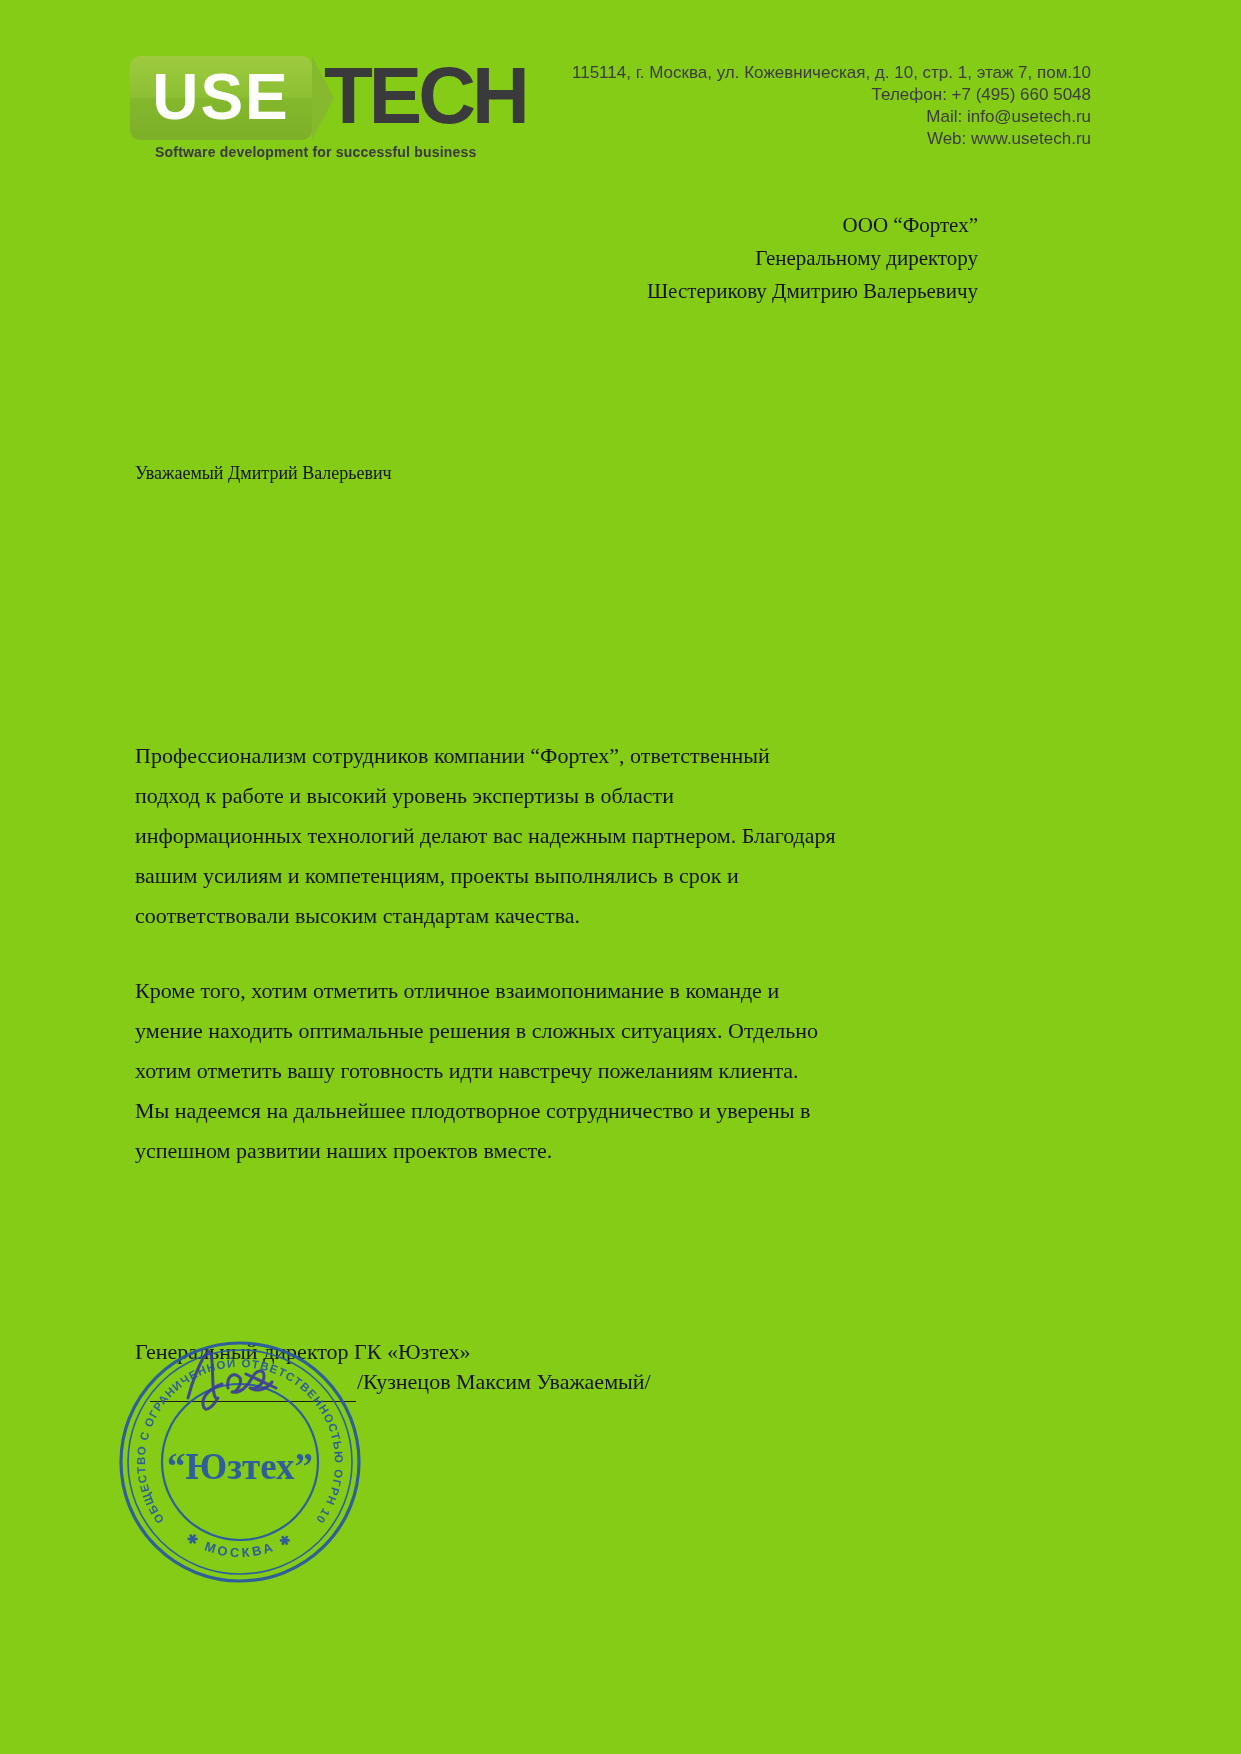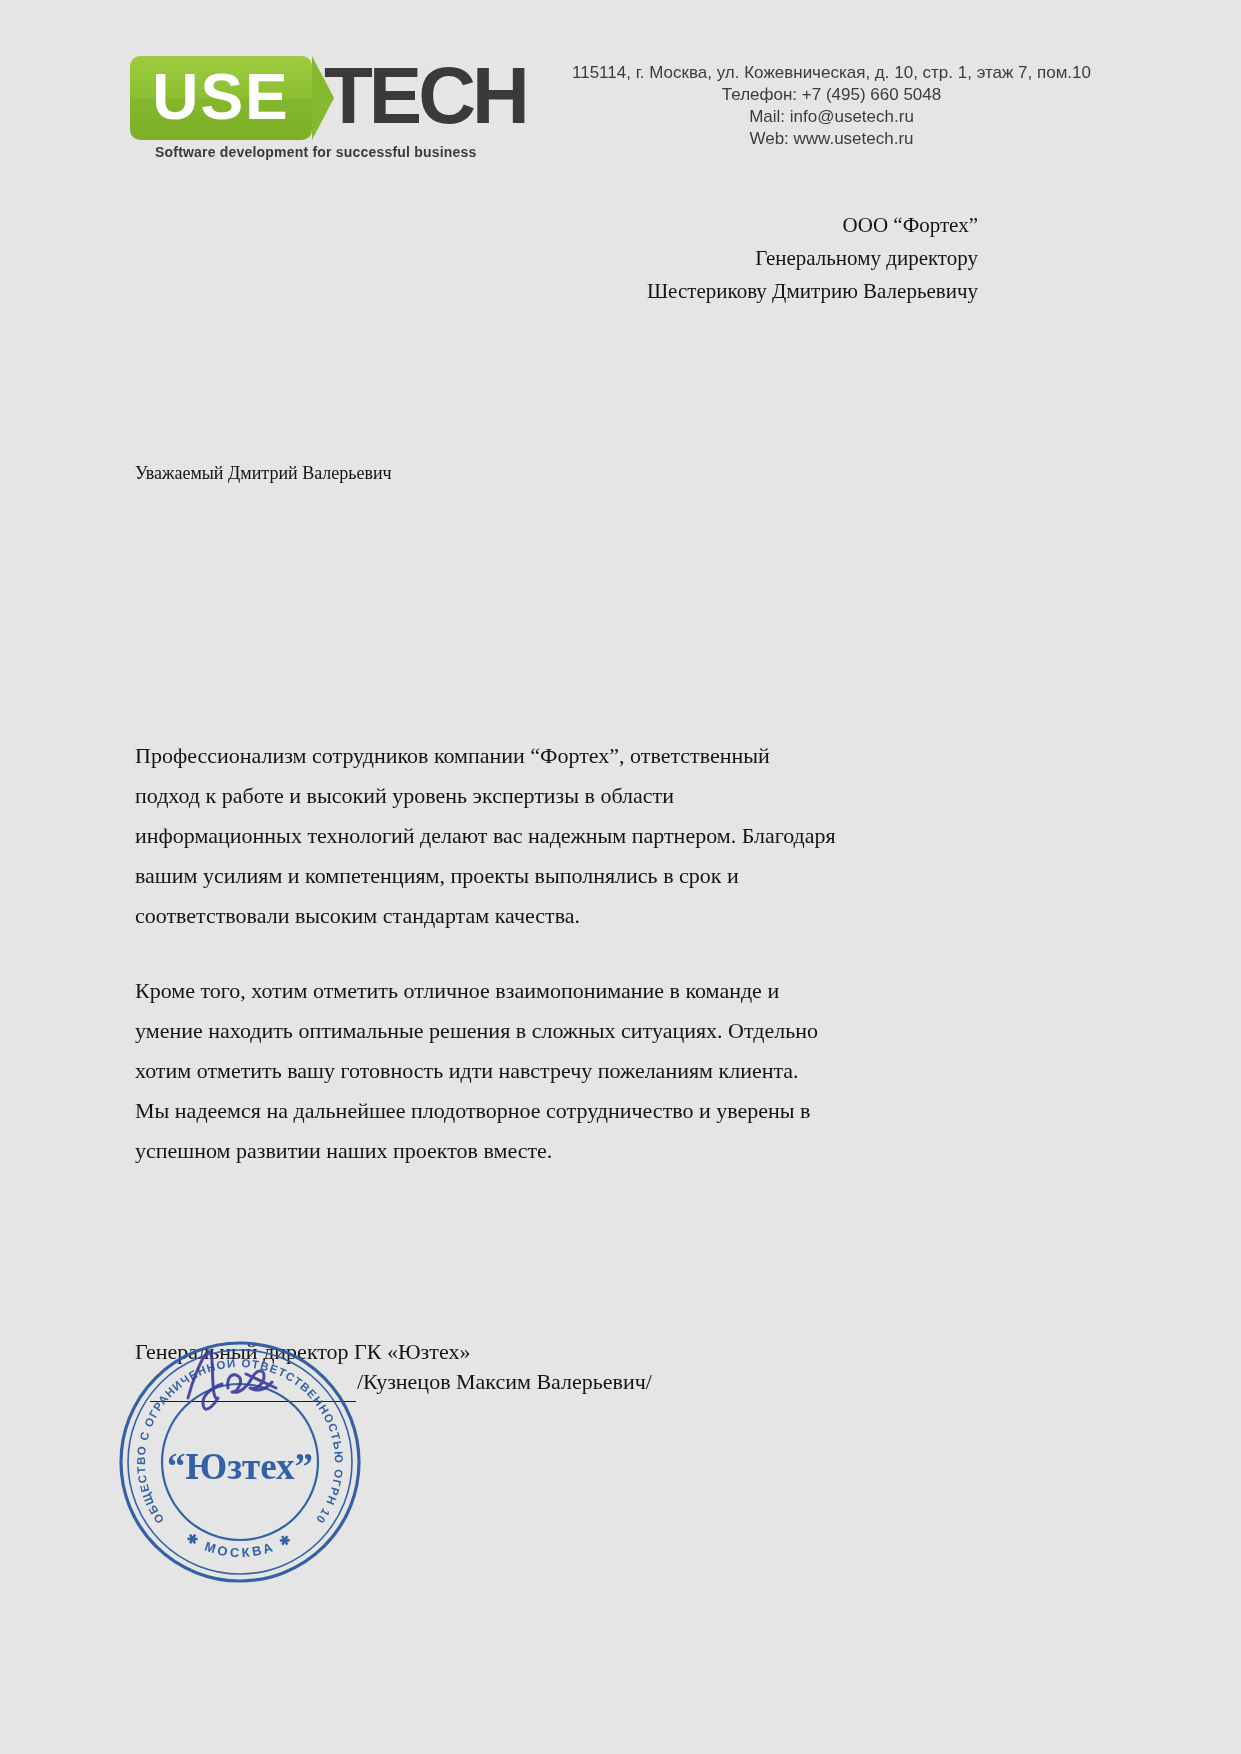--- a/index.html
+++ b/index.html
@@ -1,20 +1,20 @@
 <!DOCTYPE html>
 <html><head>
 <meta charset="utf-8">
 <style>
   html,body{margin:0;padding:0;background:#888;}
   .page{
     position:relative;
     width:1241px;height:1754px;
     margin:0 auto;
-    background:#e5e5e5;
+    background:#84cc16;
     font-family:"Liberation Serif",serif;
     color:#141414;
     overflow:hidden;
   }
   
   .logo{position:absolute;left:130px;top:56px;display:flex;align-items:center;}
   .logo-use{
     position:relative;width:182px;height:84px;border-radius:10px;
     background:linear-gradient(180deg,#9ecb40 0%,#8dc033 48%,#83b72c 52%,#7db028 100%);
     display:flex;align-items:center;justify-content:center;
@@ -33,21 +33,21 @@
     font-family:"Liberation Sans",sans-serif;font-weight:bold;
     font-size:80px;color:#3a3a3c;letter-spacing:-4px;margin-left:12px;
     line-height:84px;margin-top:-4px;
   }
   .tagline{
     position:absolute;left:148px;top:144px;
     font-family:"Liberation Sans",sans-serif;font-weight:bold;
     font-size:14px;color:#3a3a3c;letter-spacing:0.2px;margin-left:7px;
   }
   .contacts{
-    position:absolute;right:150px;top:62px;text-align:center;
+    position:absolute;right:150px;top:62px;text-align:right;
     font-family:"Liberation Sans",sans-serif;font-size:17px;
     line-height:22px;color:#3c3c3c;
   }
   
   .recipient{
     position:absolute;right:263px;top:209px;text-align:right;
     font-size:21px;line-height:33px;white-space:pre-line;
   }
   .salutation{
     position:absolute;left:135px;top:463px;width:830px;
@@ -102,21 +102,21 @@
 вашим усилиям и компетенциям, проекты выполнялись в срок и
 соответствовали высоким стандартам качества.</div>
   <div class="para para3">Кроме того, хотим отметить отличное взаимопонимание в команде и
 умение находить оптимальные решения в сложных ситуациях. Отдельно
 хотим отметить вашу готовность идти навстречу пожеланиям клиента.
 Мы надеемся на дальнейшее плодотворное сотрудничество и уверены в
 успешном развитии наших проектов вместе.</div>
 
   <div class="sig-title">Генеральный директор ГК «Юзтех»</div>
   <div class="sign-line"></div>
-  <div class="sig-name">/Кузнецов Максим Валерьевич/</div>
+  <div class="sig-name">/Кузнецов Максим Уважаемый/</div>
 
   <svg class="stamp" viewBox="0 0 250 250">
     <circle cx="125" cy="125" r="119" fill="none" stroke="#2b5aa3" stroke-width="3.2"></circle>
     <circle cx="125" cy="125" r="112" fill="none" stroke="#2b5aa3" stroke-width="1.6"></circle>
     <circle cx="125" cy="125" r="78" fill="none" stroke="#2b5aa3" stroke-width="2.2"></circle>
     <defs>
       <path id="ringPath" d="M 52.2 186.1 A 95 95 0 1 1 197.8 186.1"></path>
       <path id="bottomPath" d="M 42.7 172.5 A 95 95 0 0 0 207.3 172.5"></path>
     </defs>
     <text class="ring-text">

